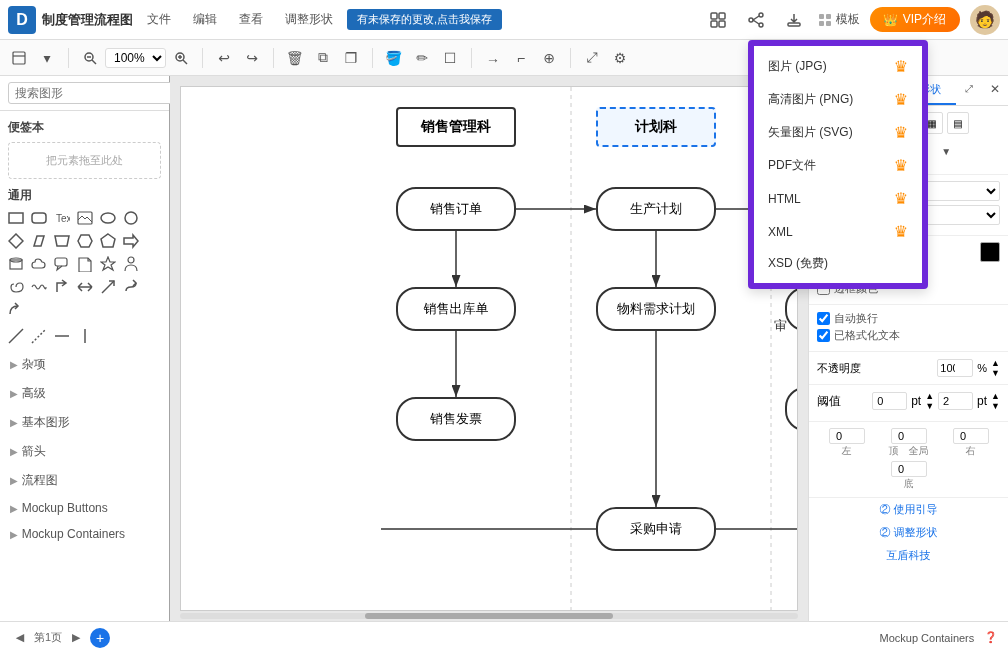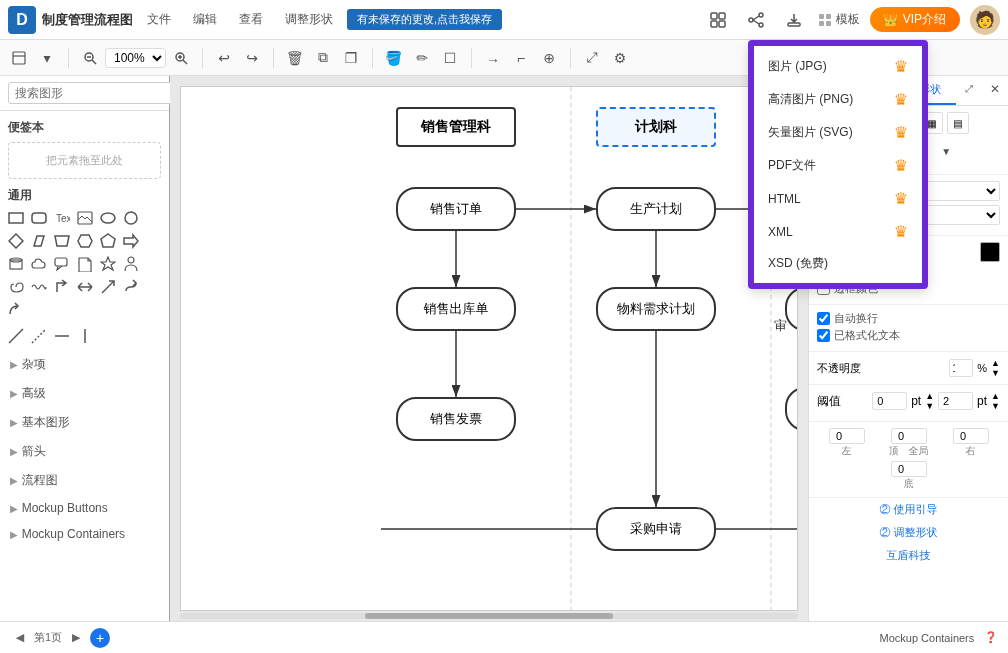--- a/index.html
+++ b/index.html
@@ -69,21 +69,21 @@
     .right-tab { flex: 1; text-align: center; padding: 6px 4px; font-size: 11px; cursor: pointer; color: #666; }
     .right-tab.active { color: #1a73e8; border-bottom: 2px solid #1a73e8; }
     .right-section { padding: 6px 8px; border-bottom: 1px solid #eee; }
     .right-row { display: flex; align-items: center; gap: 4px; margin-bottom: 4px; }
     .right-select { font-size: 11px; border: 1px solid #ddd; border-radius: 2px; padding: 2px 4px; background: #fff; flex: 1; cursor: pointer; }
     .right-input { font-size: 11px; border: 1px solid #ddd; border-radius: 2px; padding: 2px 4px; width: 40px; }
     .color-swatch { width: 20px; height: 20px; border: 1px solid #aaa; border-radius: 2px; cursor: pointer; }
     .right-checkbox-row { display: flex; align-items: center; gap: 4px; font-size: 11px; color: #555; margin-bottom: 2px; }
     .right-checkbox-row input { cursor: pointer; }
     .opacity-row { display: flex; align-items: center; gap: 4px; font-size: 11px; }
-    .opacity-input { width: 24px; border: 1px solid #ddd; border-radius: 2px; padding: 2px; font-size: 11px; text-align: right; }
+    .opacity-input { width: 36px; border: 1px solid #ddd; border-radius: 2px; padding: 2px; font-size: 11px; text-align: right; }
     .padding-grid { display: grid; grid-template-columns: 1fr 1fr 1fr; gap: 3px; }
     .padding-cell { display: flex; flex-direction: column; align-items: center; font-size: 10px; color: #888; }
     .padding-cell input { width: 36px; font-size: 11px; border: 1px solid #ddd; border-radius: 2px; padding: 1px 3px; text-align: center; }
     .right-link { font-size: 11px; color: #1a73e8; cursor: pointer; padding: 4px 8px; text-align: center; }
     .font-size-row { display: flex; align-items: center; gap: 4px; }
     .align-btn { width: 22px; height: 22px; display: flex; align-items: center; justify-content: center; border: 1px solid #ddd; border-radius: 2px; cursor: pointer; font-size: 10px; }
 
     
     #export-menu { position: absolute; top: 40px; right: 80px; background: #fff; border: 6px solid #6d28d9; border-radius: 4px; box-shadow: 0 4px 12px rgba(0,0,0,0.15); z-index: 200; width: 180px; padding: 4px 0; }
     .export-item { display: flex; align-items: center; justify-content: space-between; padding: 7px 14px; font-size: 12px; color: #333; cursor: pointer; }

